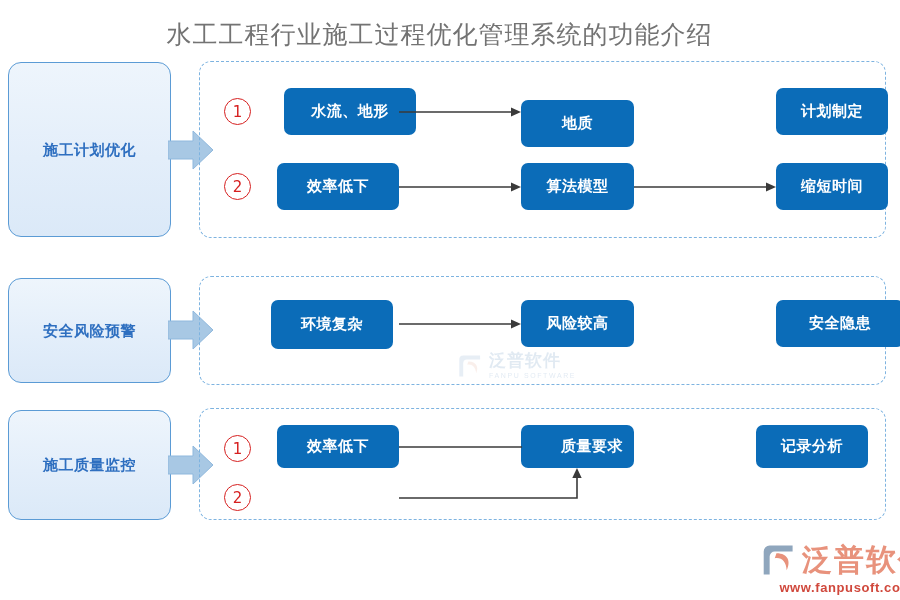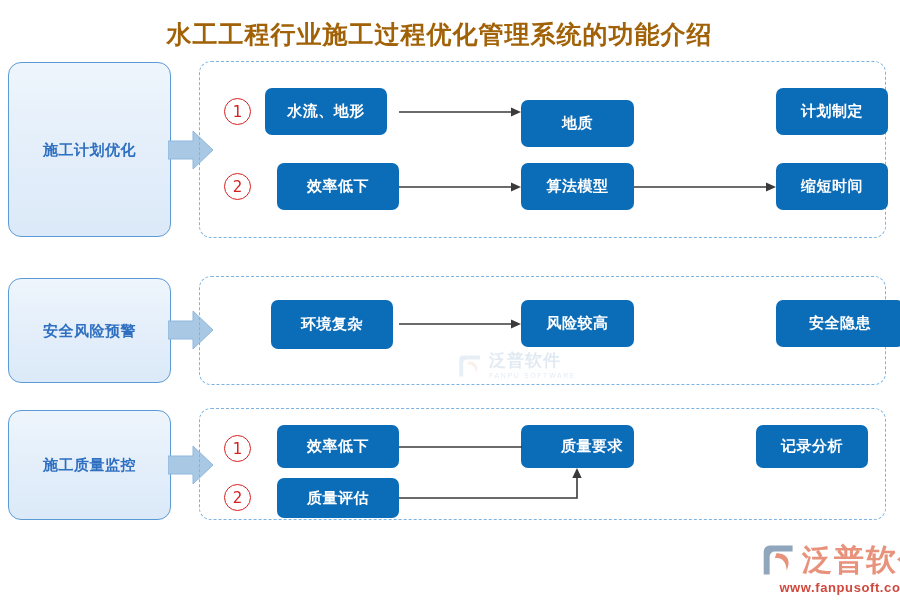--- a/index.html
+++ b/index.html
@@ -10,21 +10,21 @@
     overflow:hidden;
     position:relative;
   }
   #stage{position:absolute;left:0;top:0;width:900px;height:600px;}
 
   
   .page-title{
     position:absolute;left:0;top:18px;width:879px;
     text-align:center;
     font-family:"DejaVu Serif","Liberation Serif",serif;
-    font-size:25px;font-weight:bold;color:#a16207;
+    font-size:25px;font-weight:normal;color:#737373;
     letter-spacing:1px;
     white-space:nowrap;
   }
 
   
   .cat-panel{
     position:absolute;
     border:1.4px solid #5b9bd5;
     border-radius:13px;
     background:linear-gradient(180deg,#eef5fc 0%,#e3eefa 55%,#dbe9f8 100%);
@@ -130,21 +130,21 @@
     <svg width="46" height="40" viewBox="0 0 46 40">
       <polygon points="0,11 25,11 25,1 45,20 25,39 25,29 0,29" fill="#a8c8e4" stroke="#8fb8dd" stroke-width="1"></polygon>
     </svg>
   </div>
 
   <div class="dash-zone" style="left:199px;top:61px;width:687px;height:177px;"></div>
 
   <div class="num-badge" style="left:224px;top:98px;">1</div>
   <div class="num-badge" style="left:224px;top:173px;">2</div>
 
-  <div class="node" style="left:265px;top:88px;width:122px;height:47px;">水流、地形</div>
+  <div class="node" style="left:284px;top:88px;width:132px;height:47px;">水流、地形</div>
   <div class="node" style="left:521px;top:100px;width:113px;height:47px;text-align:right;">地质</div>
   <div class="node" style="left:277px;top:163px;width:122px;height:47px;">效率低下</div>
 
   <div class="node" style="left:776px;top:88px;width:112px;height:47px;">计划制定</div>
   <div class="node" style="left:521px;top:163px;width:113px;height:47px;">算法模型</div>
   <div class="node" style="left:776px;top:163px;width:112px;height:47px;">缩短时间</div>
 
   <div class="conn" style="left:399px;top:100px;width:125px;height:24px;">
     <svg width="125" height="24" viewBox="0 0 125 24">
       <line x1="0" y1="12" x2="114" y2="12" stroke="#3a3a3a" stroke-width="1.6"></line>
@@ -209,21 +209,20 @@
   </div>
 
   <div class="dash-zone" style="left:199px;top:408px;width:687px;height:112px;"></div>
 
   <div class="num-badge" style="left:224px;top:435px;">1</div>
   <div class="num-badge" style="left:224px;top:484px;">2</div>
 
   <div class="node" style="left:277px;top:425px;width:122px;height:43px;">效率低下</div>
   <div class="node" style="left:521px;top:425px;width:113px;height:43px;padding-left:29px;">质量要求</div>
   <div class="node" style="left:756px;top:425px;width:112px;height:43px;">记录分析</div>
-  <div class="node" style="left:277px;top:478px;width:122px;height:40px;">质量评估</div>
 
   <div class="conn" style="left:399px;top:435px;width:124px;height:24px;">
     <svg width="124" height="24" viewBox="0 0 124 24">
       <line x1="0" y1="12" x2="123" y2="12" stroke="#3a3a3a" stroke-width="1.6"></line>
     </svg>
   </div>
 
   <div class="conn" style="left:399px;top:460px;width:190px;height:52px;">
     <svg width="190" height="52" viewBox="0 0 190 52">
       <path d="M0,38 H178 V18" fill="none" stroke="#3a3a3a" stroke-width="1.6"></path>

